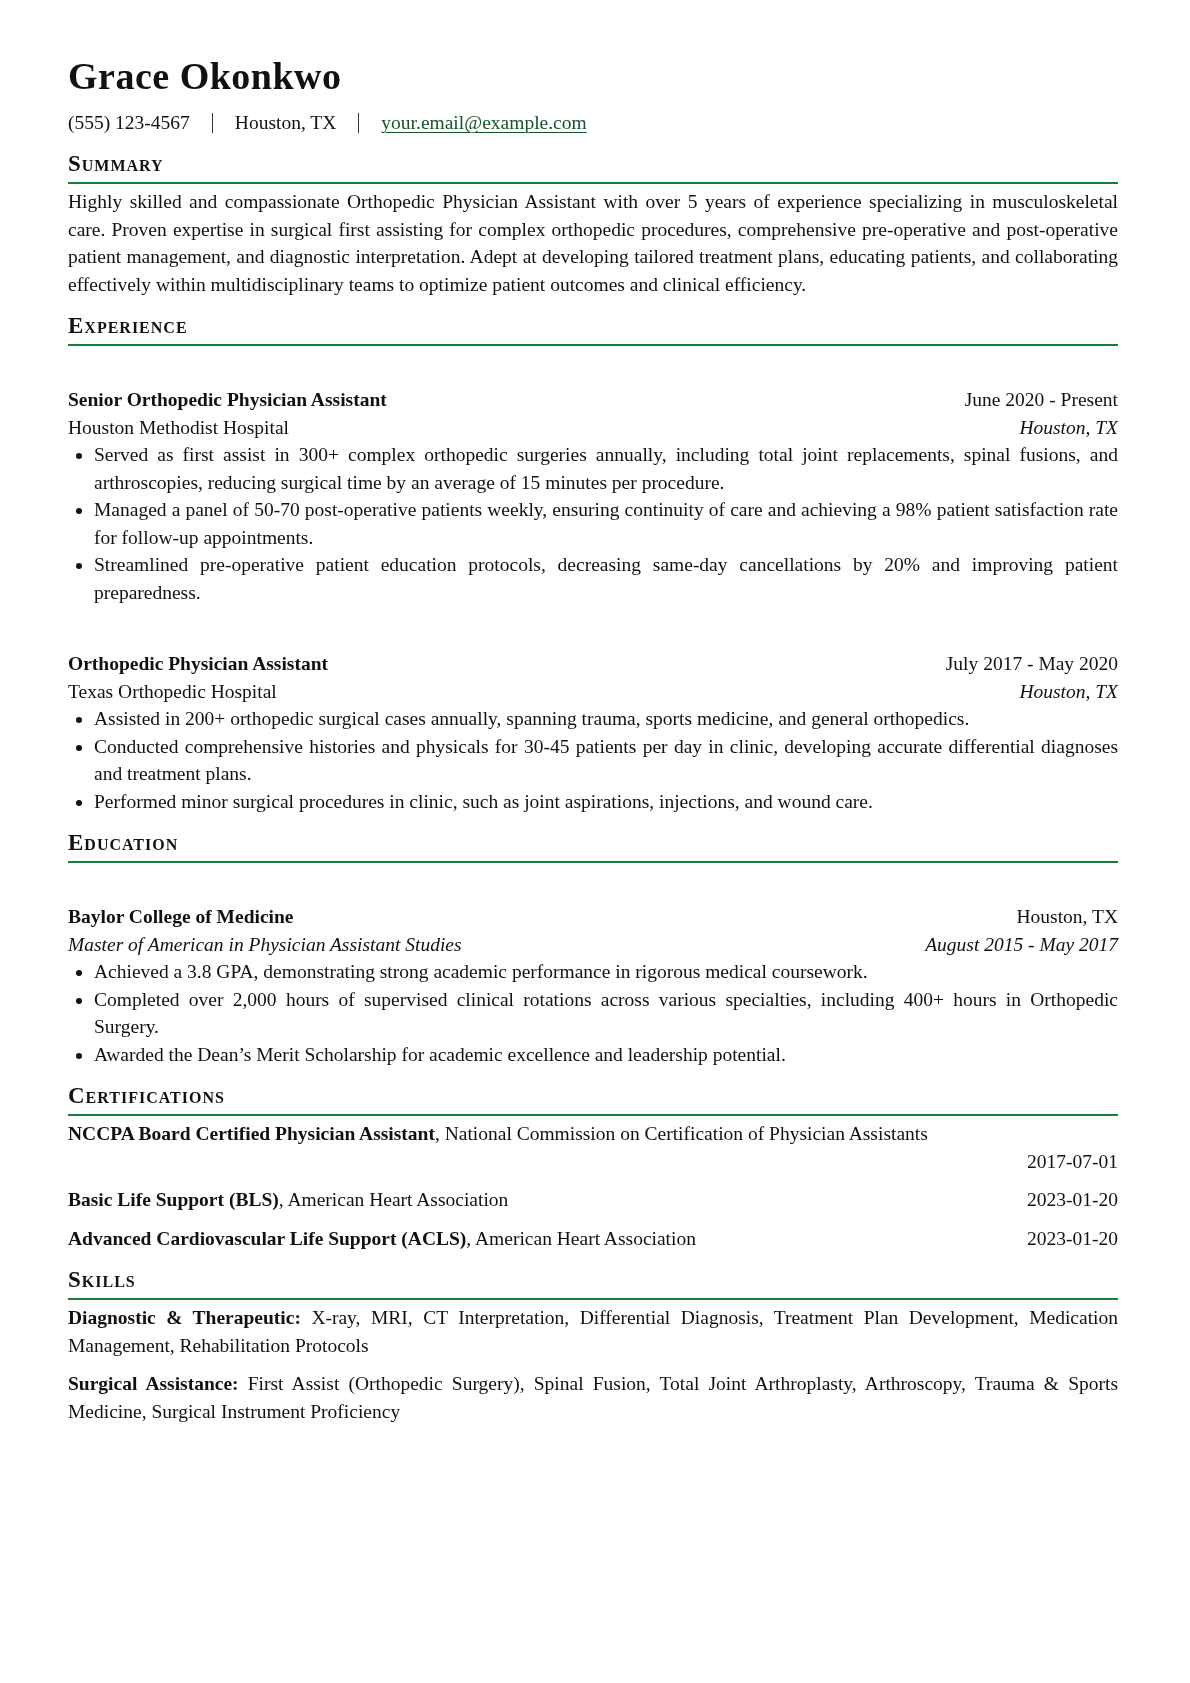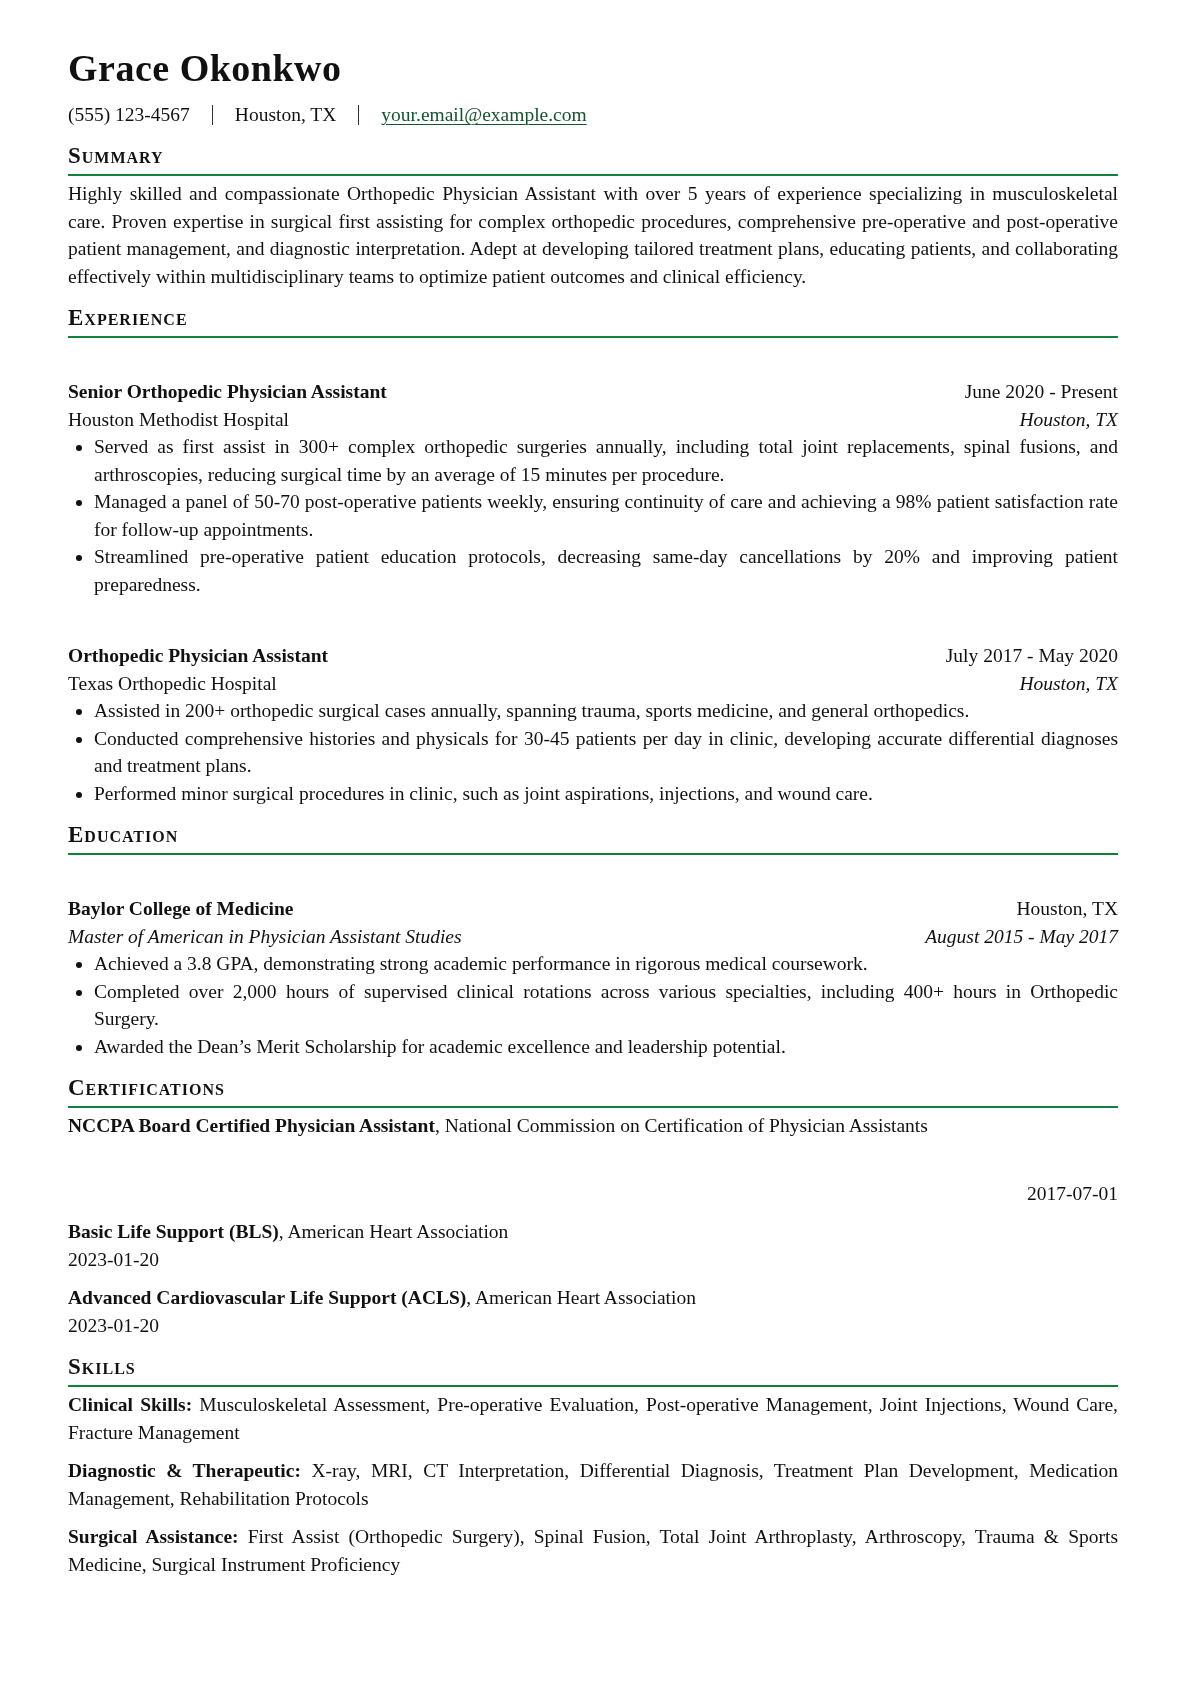--- a/index.html
+++ b/index.html
@@ -2,41 +2,41 @@
 <html><head>
 <meta charset="utf-8">
 <style>
   html, body { margin: 0; padding: 0; background: #ffffff; }
   body {
     width: 1190px; height: 1683px; position: relative; overflow: hidden;
     font-family: "Liberation Serif", "DejaVu Serif", serif;
     color: #111111;
     font-size: 20px;
   }
-  .page { position: absolute; left: 68px; top: 44px; width: 1050px; }
+  .page { position: absolute; left: 68px; top: 52px; width: 1050px; }
   .name { font-size: 38px; font-weight: bold; letter-spacing: 0.5px; line-height: 48px; margin: 0; }
   .contact { margin-top: 10px; font-size: 19.5px; line-height: 26px; display: flex; align-items: center; gap: 8px; }
   .contact .sep { display: inline-block; width: 1px; height: 20px; background: #333; margin: 0 14px; }
   .contact a { color: #14532d; text-decoration: underline; text-underline-offset: 3px; text-decoration-thickness: 1px; }
   .section { margin-top: 14px; }
   .section-title {
     font-variant: small-caps; font-weight: bold; font-size: 23px; letter-spacing: 1px;
     line-height: 28px; padding-bottom: 4px; border-bottom: 2px solid #15803d; margin: 0;
   }
   .section-body { margin-top: 4px; }
   p.summary { margin: 0; font-size: 19.5px; line-height: 27.5px; text-align: justify; hyphens: auto; }
   .row { display: flex; justify-content: space-between; align-items: baseline; font-size: 19.5px; line-height: 27.5px; }
   .row .bold { font-weight: bold; margin-top: 36px; }
   .row .ital { font-style: italic; }
   .entry { margin-bottom: 8px; }
   ul.bullets { list-style: none; margin: 0; padding: 0; }
   ul.bullets li { position: relative; padding-left: 26px; font-size: 19.5px; line-height: 27.5px; text-align: justify; }
   ul.bullets li .dot { position: absolute; left: 8px; top: 12px; width: 6px; height: 6px; border-radius: 50%; background: #111; }
   .cert { font-size: 19.5px; line-height: 27.5px; margin-bottom: 11px; }
-  .cert .line { display: flex; justify-content: space-between; align-items: baseline; flex-direction: column; }
+  .cert .line { display: flex; justify-content: space-between; align-items: baseline; }
   .cert b { font-weight: bold; }
   .skill { font-size: 19.5px; line-height: 27.5px; margin-bottom: 11px; text-align: justify; }
   .skill b { font-weight: bold; }
 </style>
 </head>
 <body>
 
 <div class="page" lang="en">
   <h1 class="name">Grace Okonkwo</h1>
   <div class="contact">
@@ -109,38 +109,37 @@
         </ul>
       </div>
     </div>
   </div>
 
   <div class="section">
     <h2 class="section-title">Certifications</h2>
     <div class="section-body">
       <div class="cert">
         <div style="text-align: justify;"><b>NCCPA Board Certified Physician Assistant</b><span>, National Commission on Certification of Physician Assistants</span></div>
-        <div style="text-align: right; margin-top: 40px;"><span>2017-07-01</span></div>
+        <div style="text-align: right;"><span>2017-07-01</span></div>
       </div>
       <div class="cert">
         <div class="line">
           <span><b>Basic Life Support (BLS)</b><span>, American Heart Association</span></span>
           <span>2023-01-20</span>
         </div>
       </div>
       <div class="cert">
         <div class="line">
           <span><b>Advanced Cardiovascular Life Support (ACLS)</b><span>, American Heart Association</span></span>
           <span>2023-01-20</span>
         </div>
       </div>
     </div>
   </div>
 
   <div class="section">
     <h2 class="section-title">Skills</h2>
     <div class="section-body">
-      <div class="skill"><b>Clinical Skills:</b><span> Musculoskeletal Assessment, Pre-operative Evaluation, Post-operative Management, Joint Injections, Wound Care, Fracture Management</span></div>
       <div class="skill"><b>Diagnostic &amp; Therapeutic:</b><span> X-ray, MRI, CT Interpretation, Differential Diagnosis, Treatment Plan Development, Medication Management, Rehabilitation Protocols</span></div>
       <div class="skill"><b>Surgical Assistance:</b><span> First Assist (Orthopedic Surgery), Spinal Fusion, Total Joint Arthroplasty, Arthroscopy, Trauma &amp; Sports Medicine, Surgical Instrument Proficiency</span></div>
     </div>
   </div>
 </div>
 
 </body></html>

